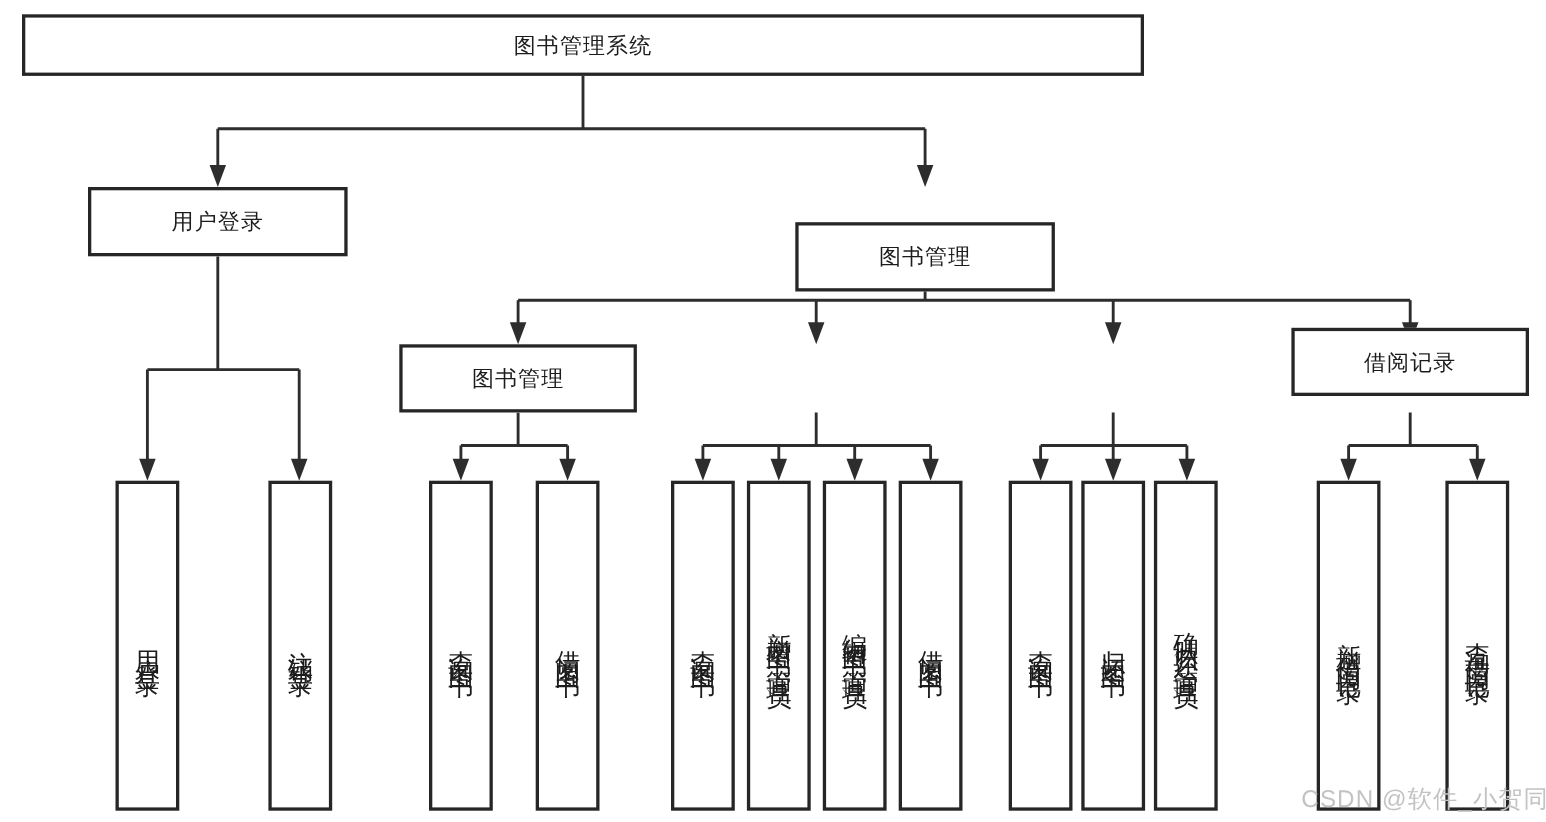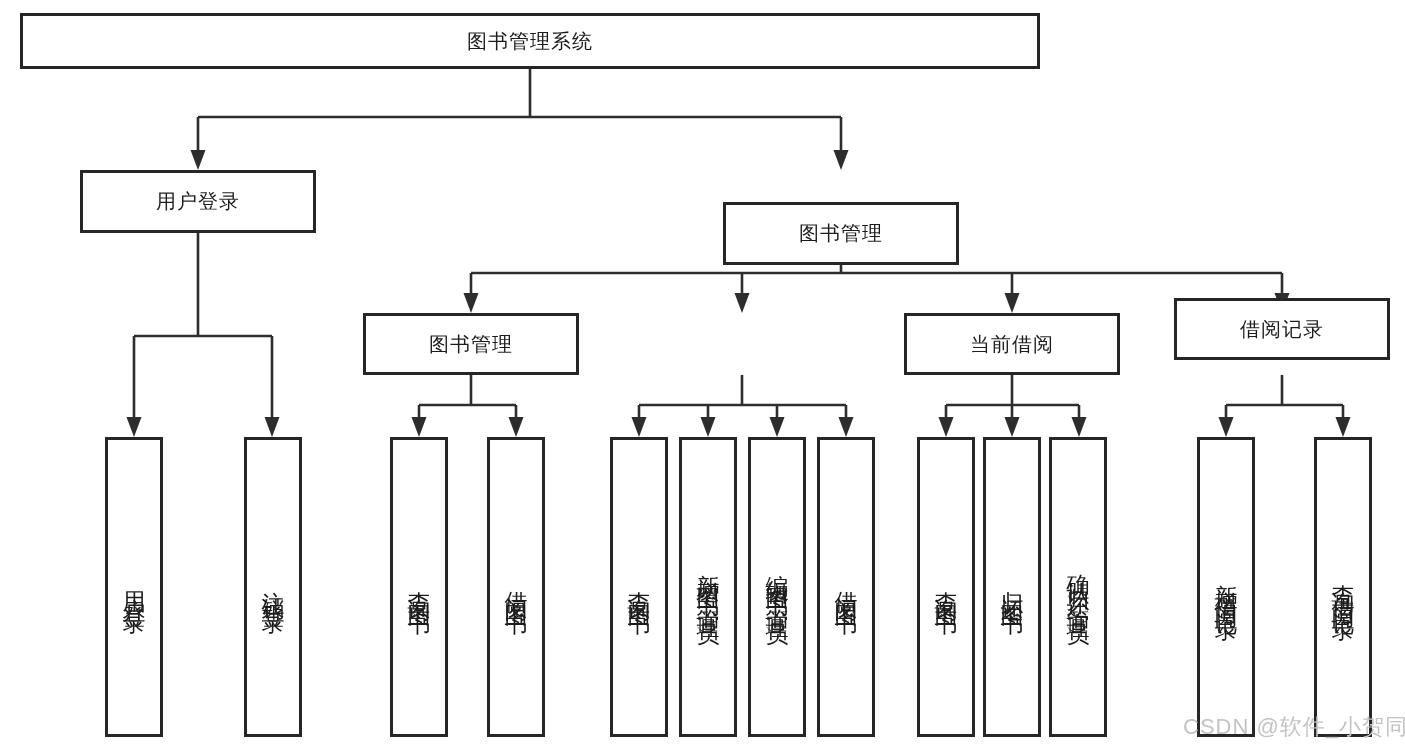--- a/index.html
+++ b/index.html
@@ -100,23 +100,20 @@
   <div class="node h-node" style="left:80px; top:170px; width:236px; height:63px;">
     <span>用户登录</span>
   </div>
   <div class="node h-node" style="left:723px; top:170px; width:236px; height:63px;margin-top:32px;">
     <span>图书管理</span>
   </div>
 
   <div class="node h-node" style="left:363px; top:313px; width:216px; height:62px;">
     <span>图书管理</span>
   </div>
-  <div class="node h-node" style="left:904px; top:313px; width:216px; height:62px;">
-    <span>当前借阅</span>
-  </div>
   <div class="node h-node" style="left:1174px; top:298px; width:216px; height:62px;">
     <span>借阅记录</span>
   </div>
 
   <div class="node v-node" style="left:105px; top:437px; width:58px; height:300px;">
     <span class="v-text">用户登录</span>
   </div>
   <div class="node v-node" style="left:244px; top:437px; width:58px; height:300px;">
     <span class="v-text">注销登录</span>
   </div>

